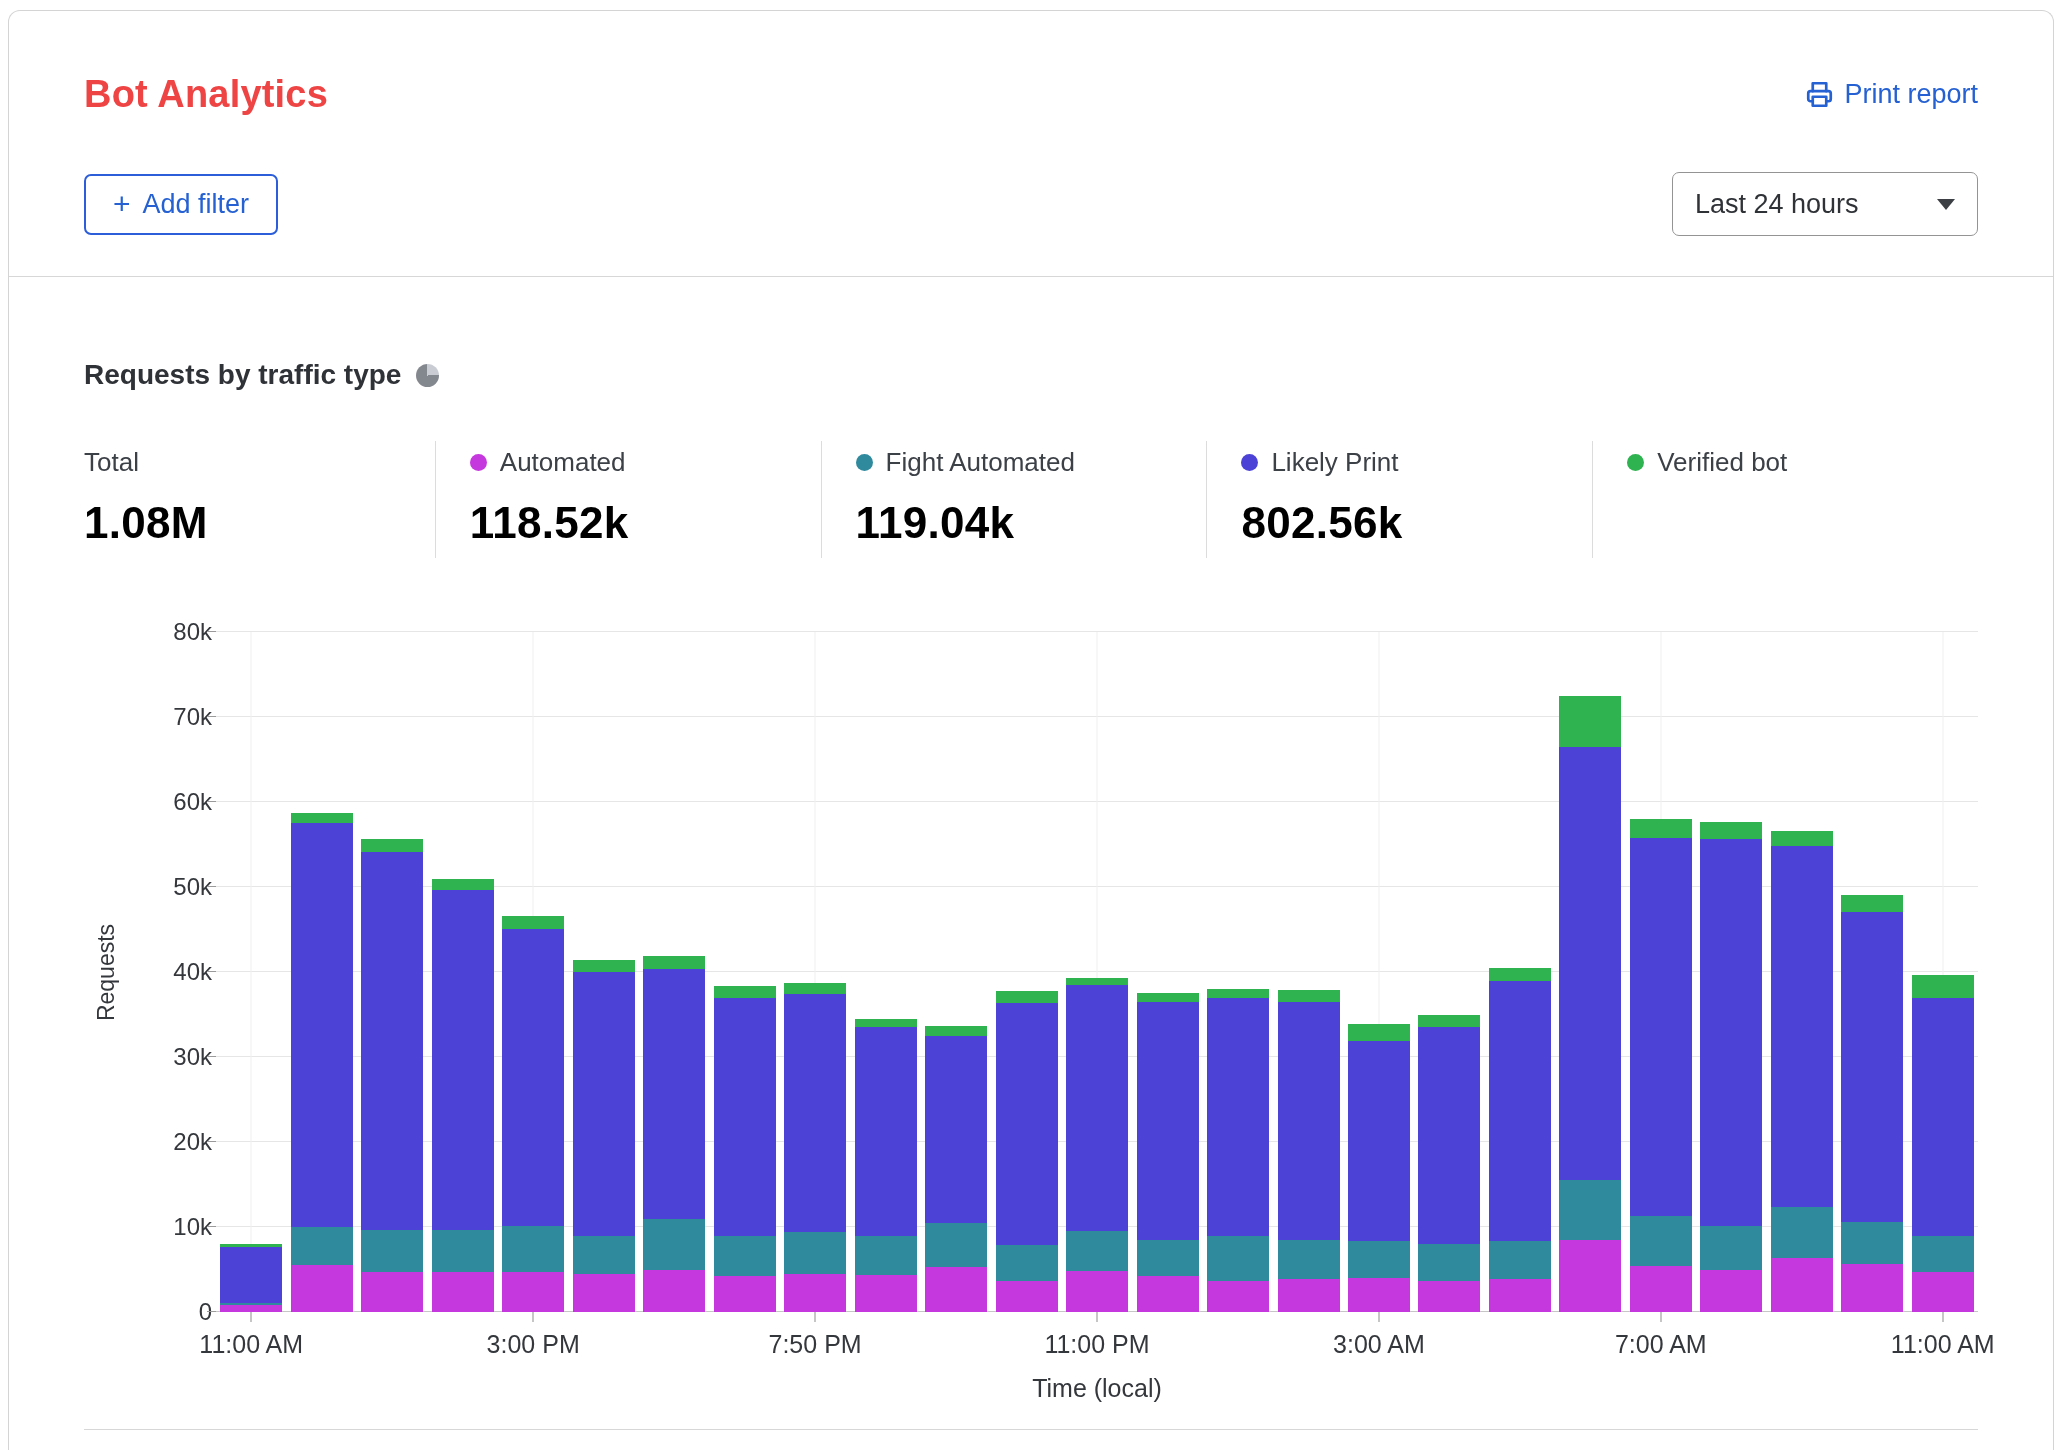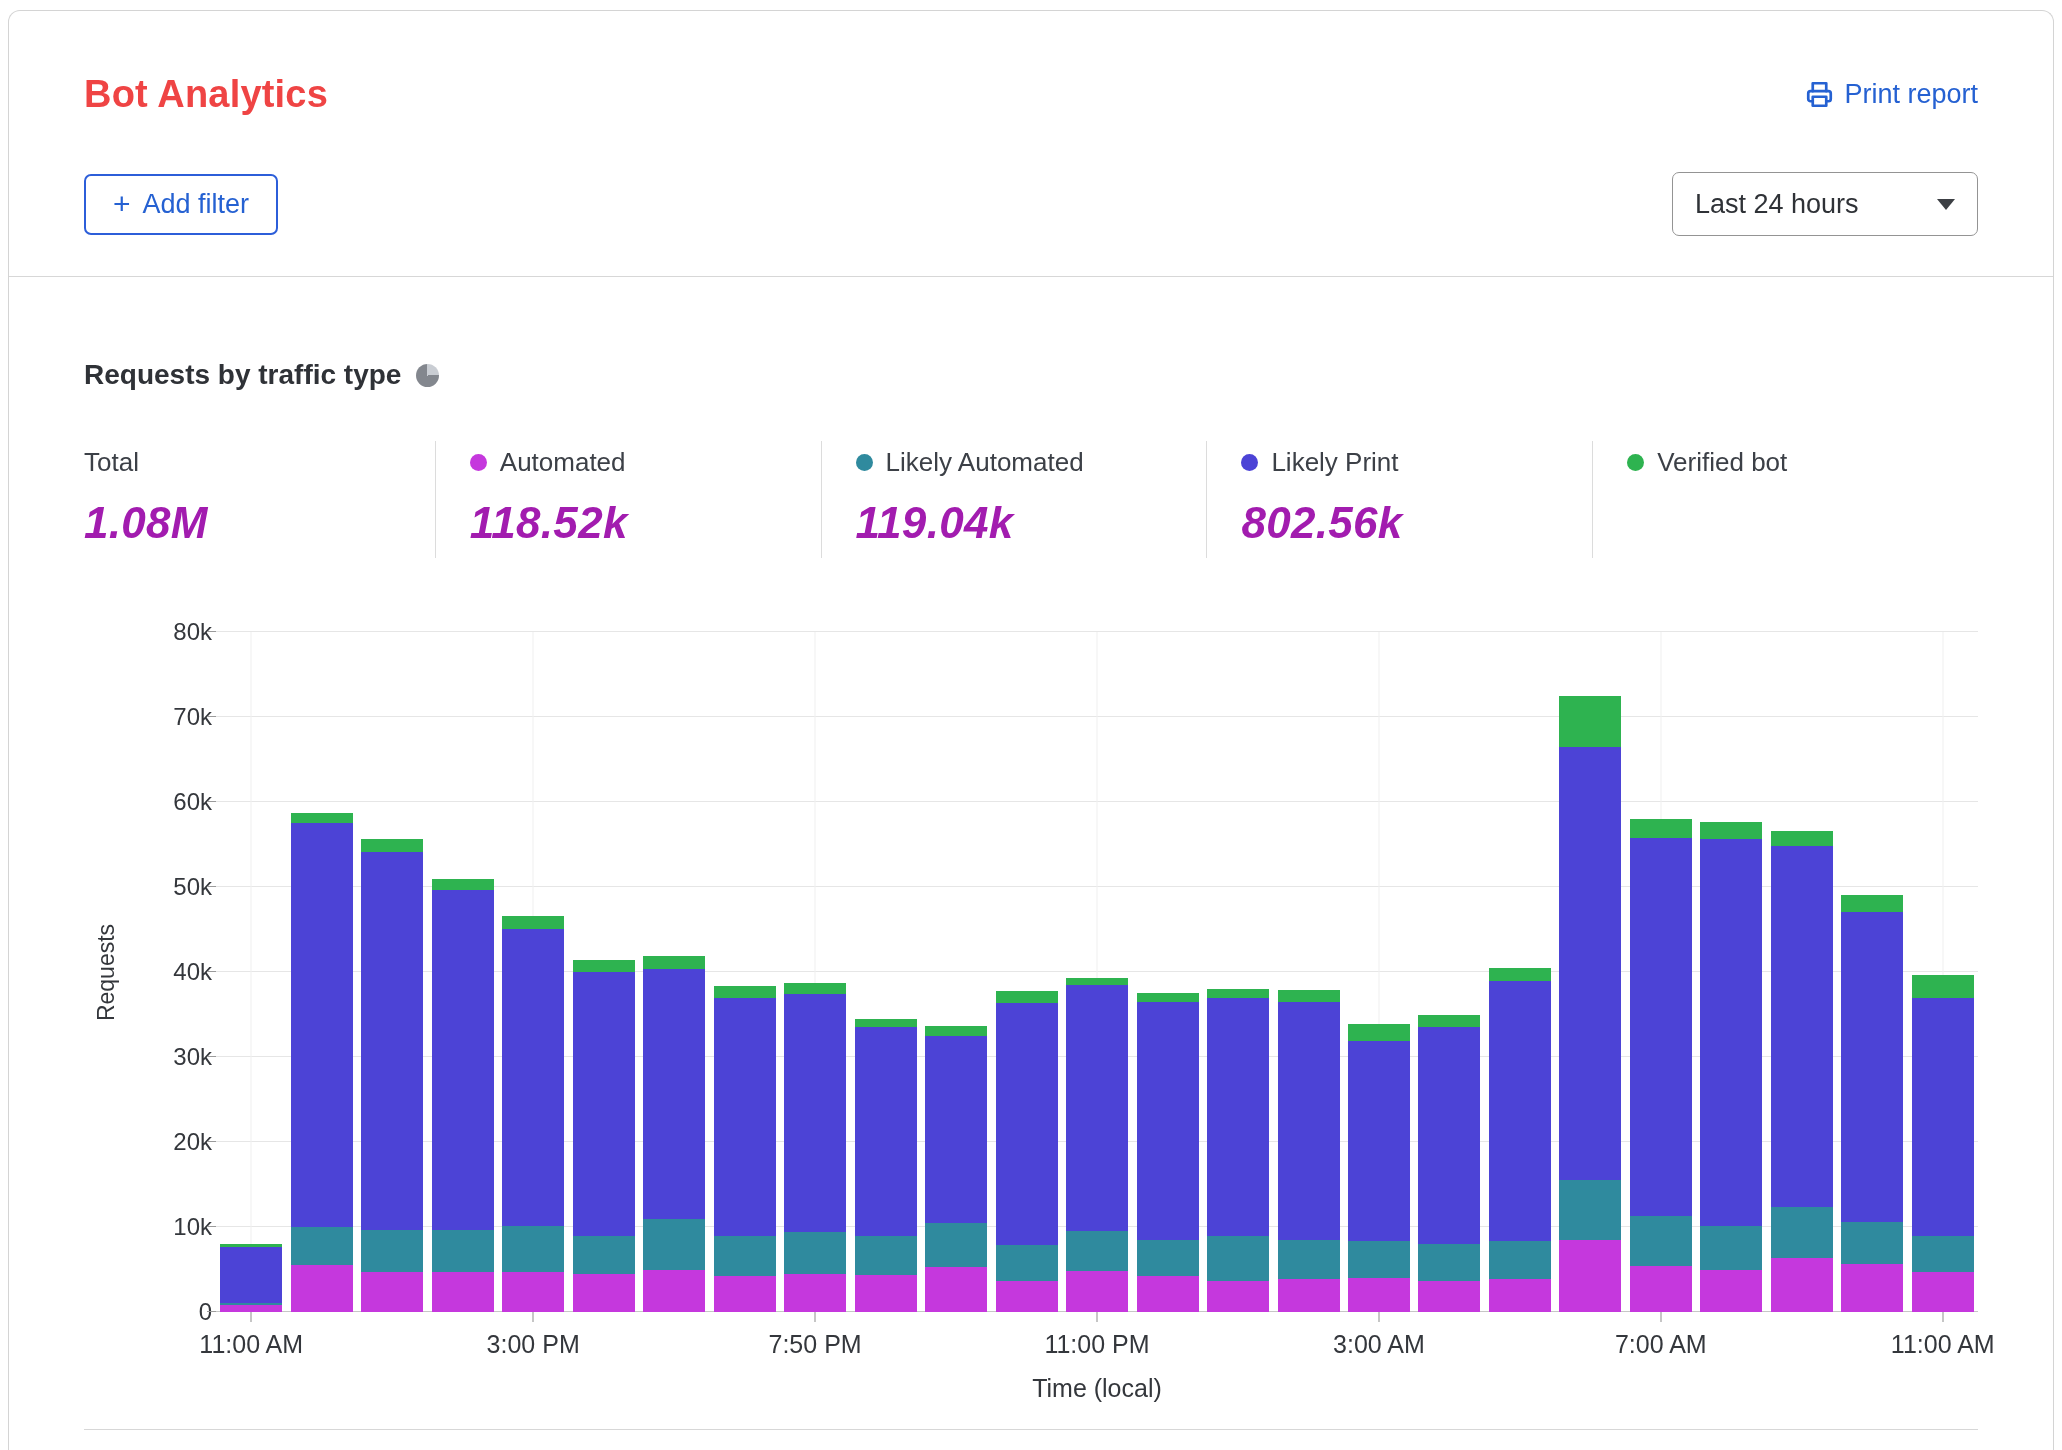--- a/index.html
+++ b/index.html
@@ -59,21 +59,21 @@
   }
 
   
   .stats-row { margin-top: 50px; display: flex; }
   .stat { flex: 1; padding: 6px 10px 10px 34px; }
   .stat:first-child { padding-left: 0; }
   .stat + .stat { border-left: 1px solid #dcdcdc; }
   .stat-label-row { display: flex; align-items: center; gap: 13px; }
   .stat-dot { width: 17px; height: 17px; border-radius: 50%; display: inline-block; flex-shrink: 0; }
   .stat-label { font-size: 26px; color: #3c4047; }
-  .stat-value { margin-top: 20px; font-size: 44px; font-weight: 700; color: #a21caf; letter-spacing: 0.3px; font-style: italic; }
+  .stat-value { margin-top: 20px; font-size: 44px; font-weight: 700; color: #000000; letter-spacing: 0.3px; }
 
   
   .chart-section { margin-top: 74px; }
   .chart-grid {
     display: grid;
     grid-template-columns: 46px 86px 1fr;
     grid-template-rows: 680px 58px auto;
   }
   .y-axis-label-col { grid-column: 1; grid-row: 1; display: flex; align-items: center; justify-content: center; }
   .y-axis-label { transform: rotate(-90deg); font-size: 23px; color: #34373c; white-space: nowrap; }
@@ -149,21 +149,21 @@
       <div class="stat">
         <div class="stat-label-row">
           <span class="stat-dot" style="background: rgb(197, 56, 221);"></span>
           <span class="stat-label">Automated</span>
         </div>
         <div class="stat-value">118.52k</div>
       </div>
       <div class="stat">
         <div class="stat-label-row">
           <span class="stat-dot" style="background: rgb(47, 138, 158);"></span>
-          <span class="stat-label">Likely Automated</span>
+          <span class="stat-label">Fight Automated</span>
         </div>
         <div class="stat-value">119.04k</div>
       </div>
       <div class="stat">
         <div class="stat-label-row">
           <span class="stat-dot" style="background: rgb(76, 67, 214);"></span>
           <span class="stat-label">Likely Print</span>
         </div>
         <div class="stat-value">802.56k</div>
       </div>

